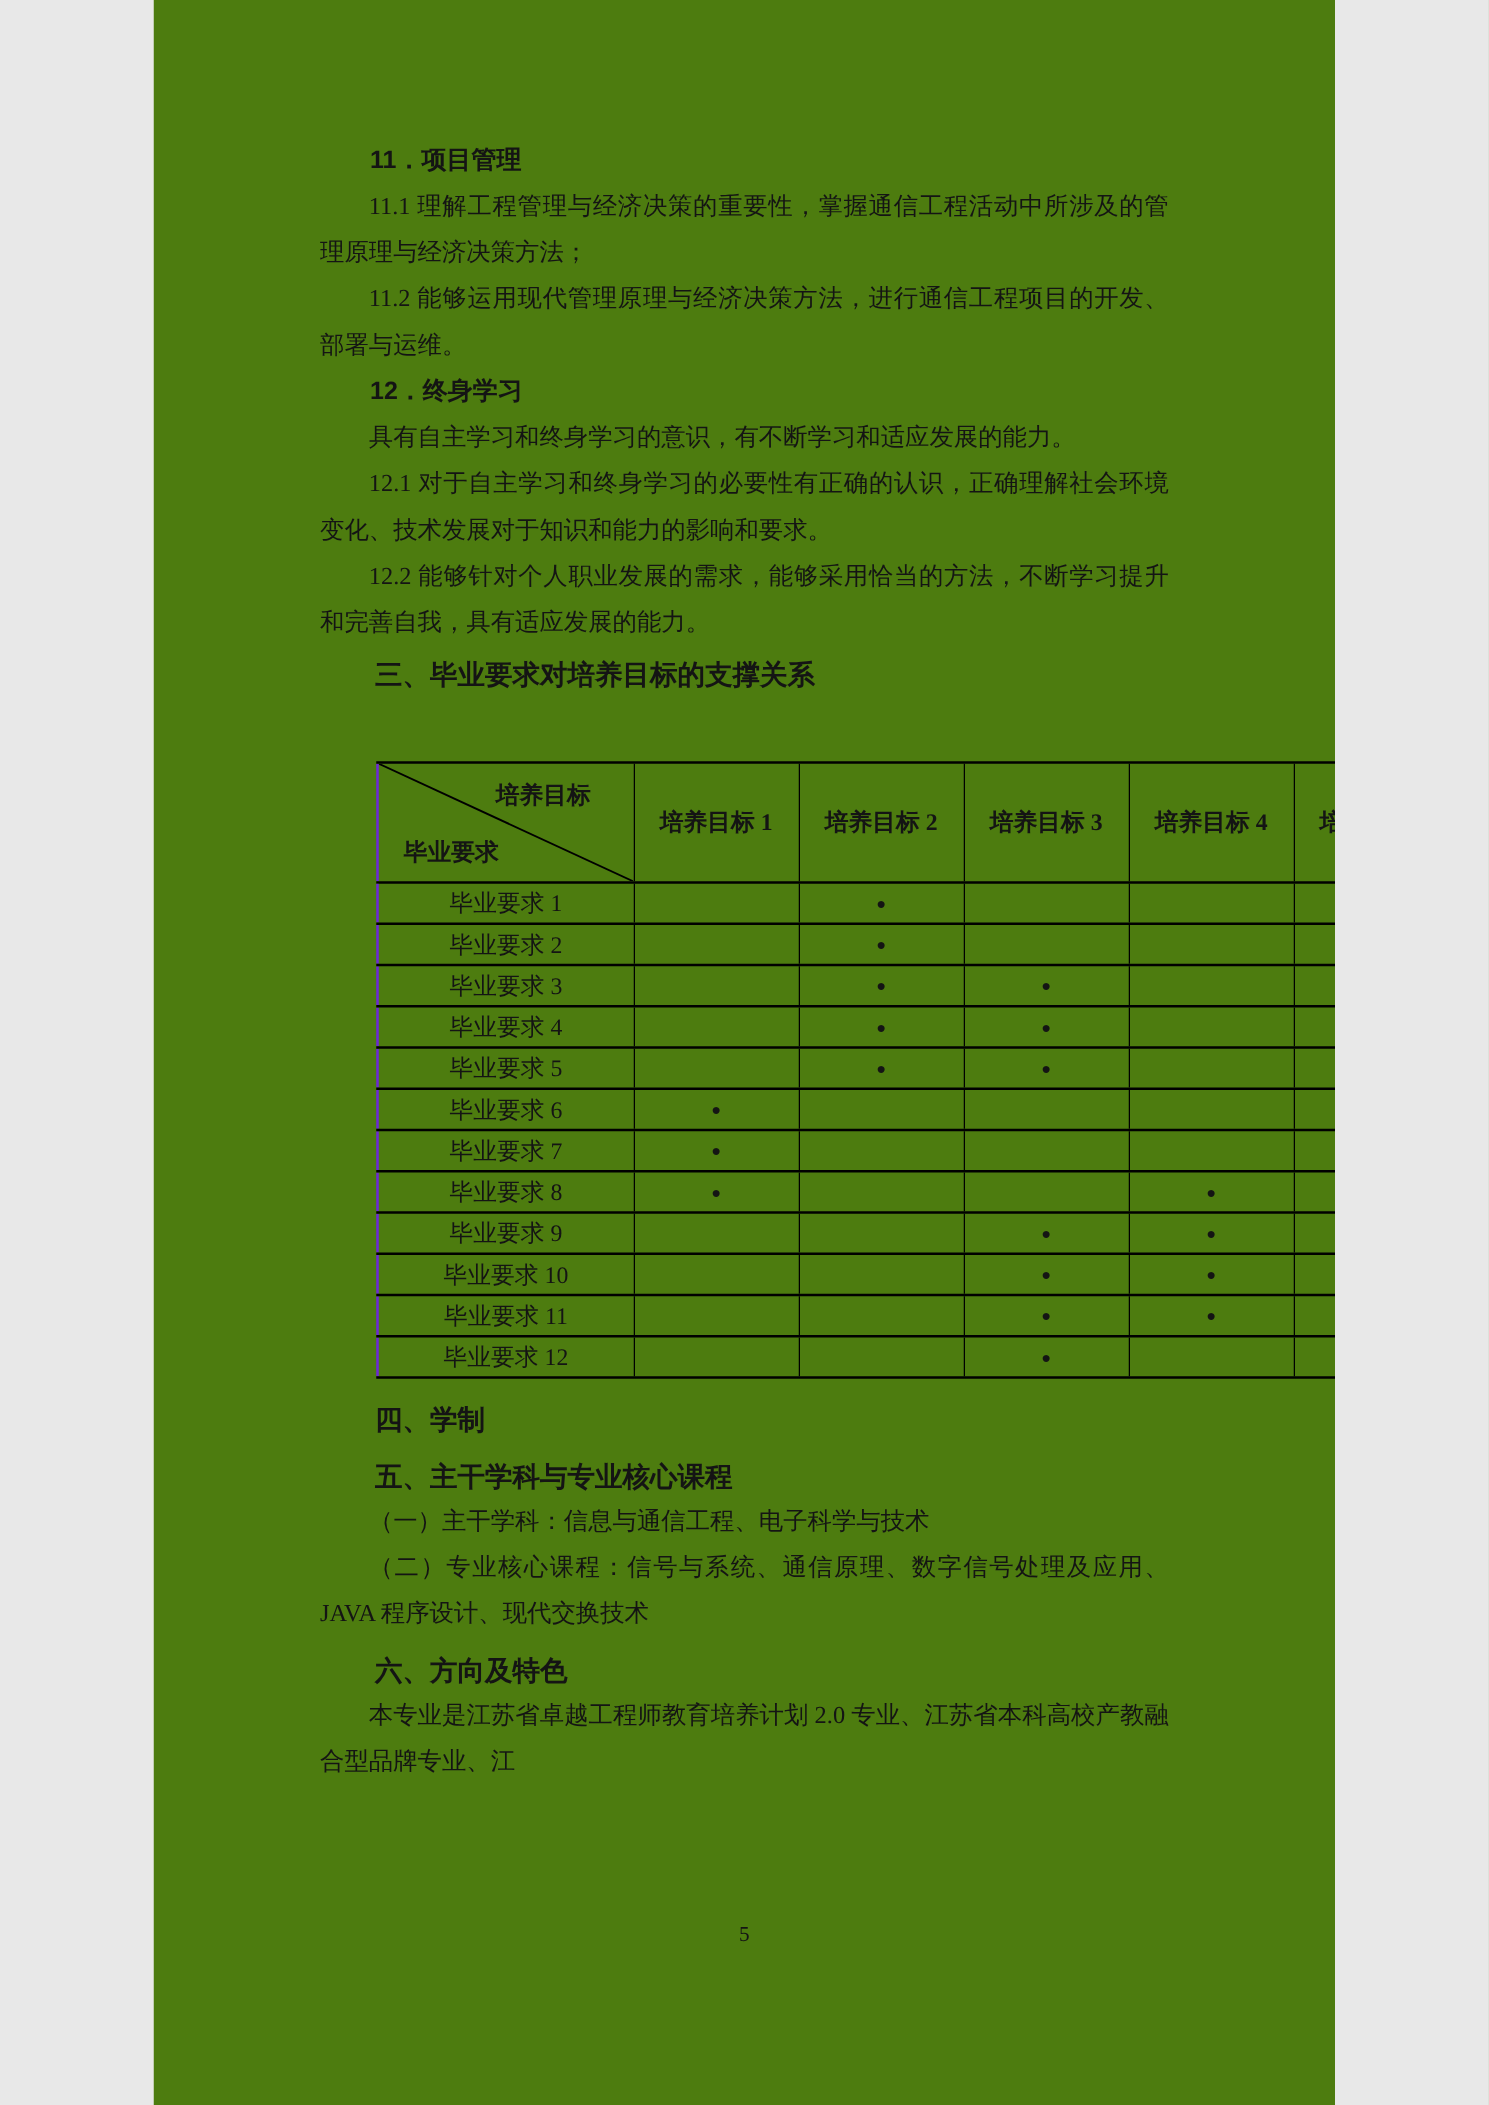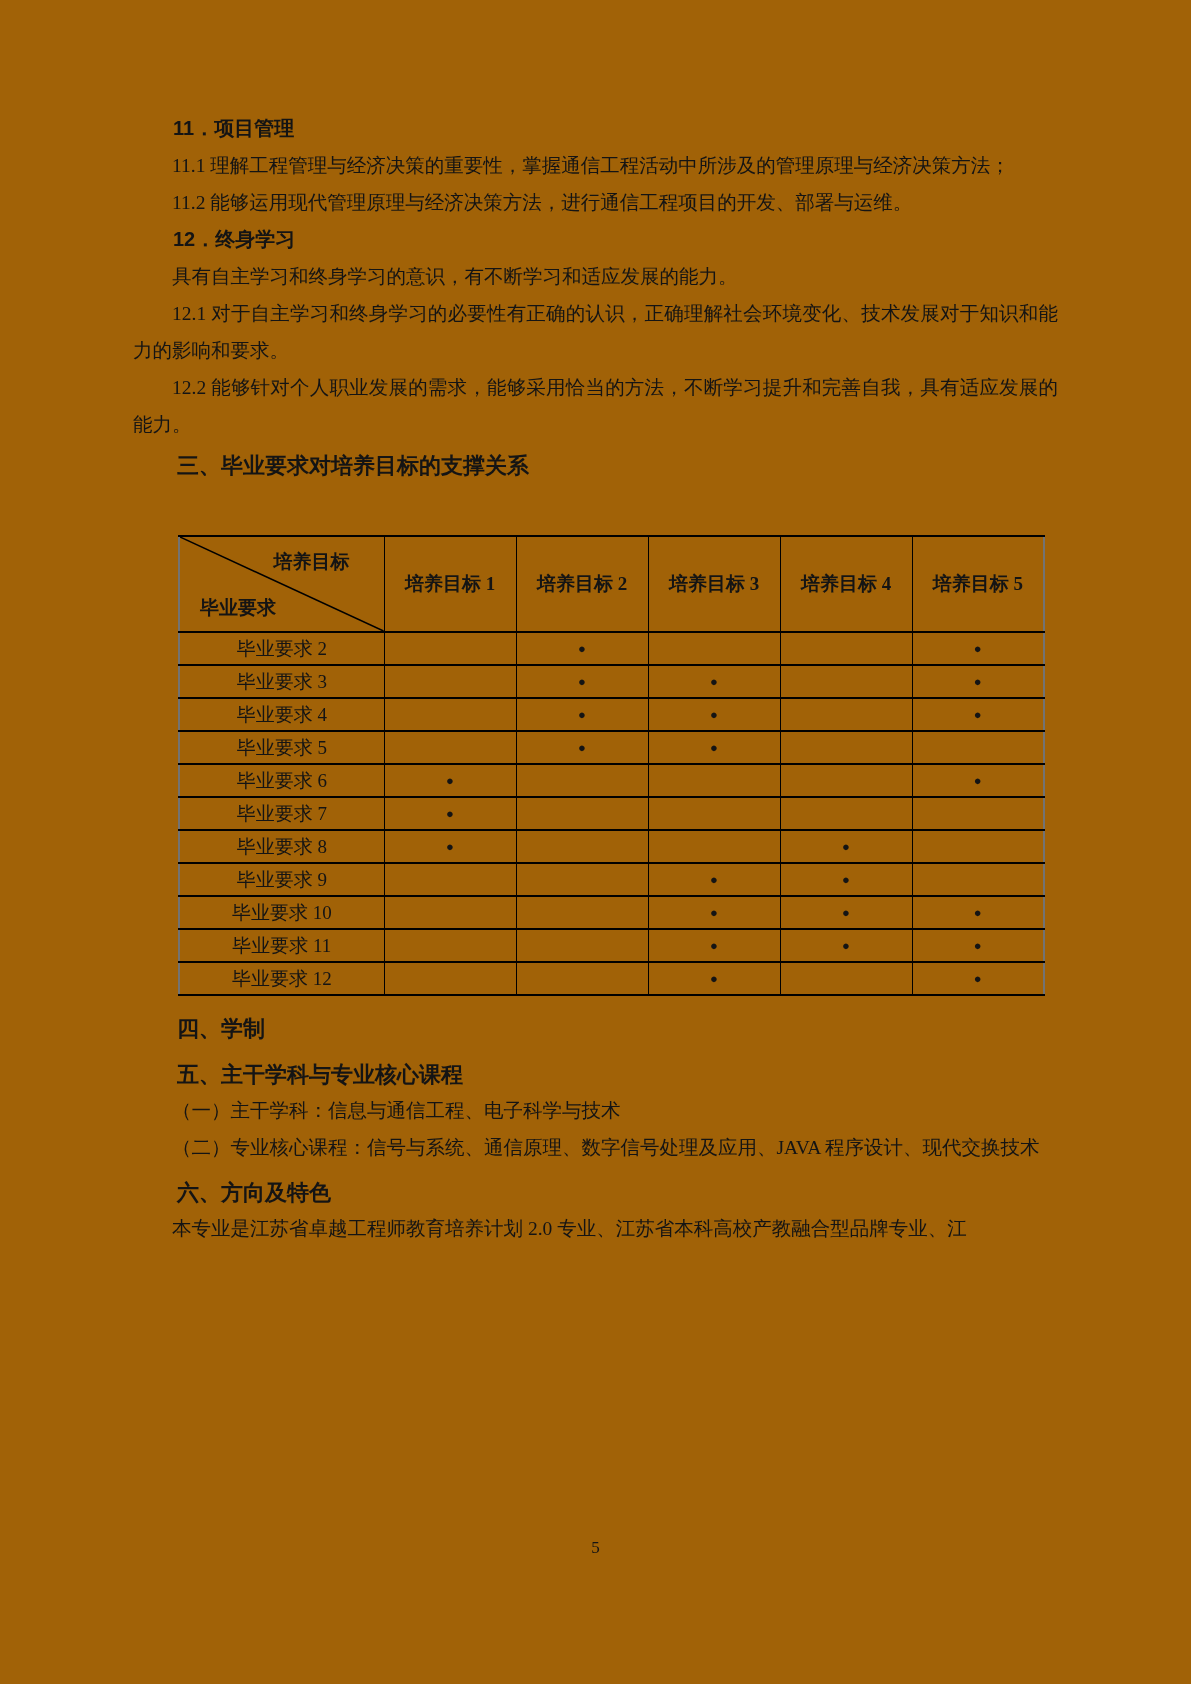--- a/index.html
+++ b/index.html
@@ -1,20 +1,20 @@
 <!DOCTYPE html>
 <html lang="zh"><head>
 <meta charset="utf-8">
 <style>
   html,body{margin:0;padding:0;background:#e8e8e8;}
   .page{
     position:relative;
-    width:1191px;height:1684px;
+    width:945px;height:1684px;
     margin:0 auto;
-    background:#a16207;
+    background:#4d7c0f;
     color:#141414;
     overflow:hidden;
     font-family:"Liberation Serif","DejaVu Serif",serif;
   }
   .content{padding:110px 133px 0 133px;}
 
   p.body{
     font-size:19.5px;
     line-height:37px;
     margin:0;
@@ -43,21 +43,21 @@
   .h6-heading{margin-top:10px;}
   .s4-text{margin-top:16px;text-indent:2.4em;}
   .s5-item{margin-top:6px;}
   .s6-text{margin-top:8px;}
 
   table.matrix{
     border-collapse:collapse;
     table-layout:fixed;
     width:866px;
     margin:52px 0 0 45px;
-    border:2px solid #737373;
+    border:2px solid #6d28d9;
   }
   table.matrix th, table.matrix td{
     border-left:1px solid #000;
     border-right:1px solid #000;
     border-top:2px solid #000;
     border-bottom:2px solid #000;
     padding:0;
     overflow:hidden;
   }
   table.matrix thead th{height:94px;}
@@ -142,20 +142,28 @@
           </th>
           <th class="colhead">培养目标 1</th>
           <th class="colhead">培养目标 2</th>
           <th class="colhead">培养目标 3</th>
           <th class="colhead">培养目标 4</th>
           <th class="colhead">培养目标 5</th>
         </tr>
       </thead>
       <tbody>
           <tr>
+        <td class="rowlabel">毕业要求 1</td>
+        <td class="markcell"></td>
+        <td class="markcell">●</td>
+        <td class="markcell"></td>
+        <td class="markcell"></td>
+        <td class="markcell"></td>
+      </tr>
+          <tr>
         <td class="rowlabel">毕业要求 2</td>
         <td class="markcell"></td>
         <td class="markcell">●</td>
         <td class="markcell"></td>
         <td class="markcell"></td>
         <td class="markcell">●</td>
       </tr>
           <tr>
         <td class="rowlabel">毕业要求 3</td>
         <td class="markcell"></td>

